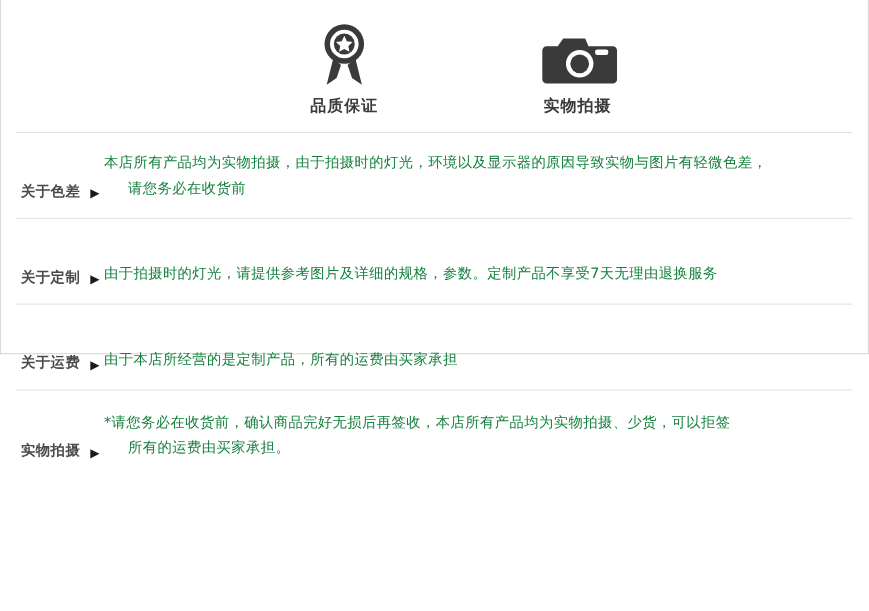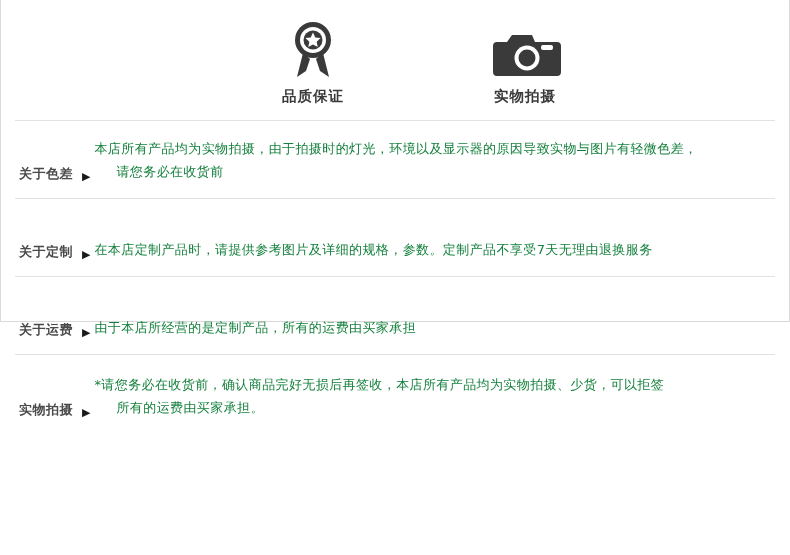--- a/index.html
+++ b/index.html
@@ -165,21 +165,21 @@
         <div class="row-text">
           <span>本店所有产品均为实物拍摄，由于拍摄时的灯光，环境以及显示器的原因导致实物与图片有轻微色差，</span>
           <span class="line2">请您务必在收货前</span>
         </div>
       </div>
 
       <div class="row">
         <div class="row-label">关于定制</div>
         <div class="row-arrow">▶</div>
         <div class="row-text">
-          <span>在本店定制产品时，请提供参考图片及详细的规格，参数。定制产品不享受7天无理由退换服务</span>
+          <span>由于拍摄时的灯光，请提供参考图片及详细的规格，参数。定制产品不享受7天无理由退换服务</span>
         </div>
       </div>
 
       <div class="row">
         <div class="row-label">关于运费</div>
         <div class="row-arrow">▶</div>
         <div class="row-text">
           <span>由于本店所经营的是定制产品，所有的运费由买家承担</span>
         </div>
       </div>

